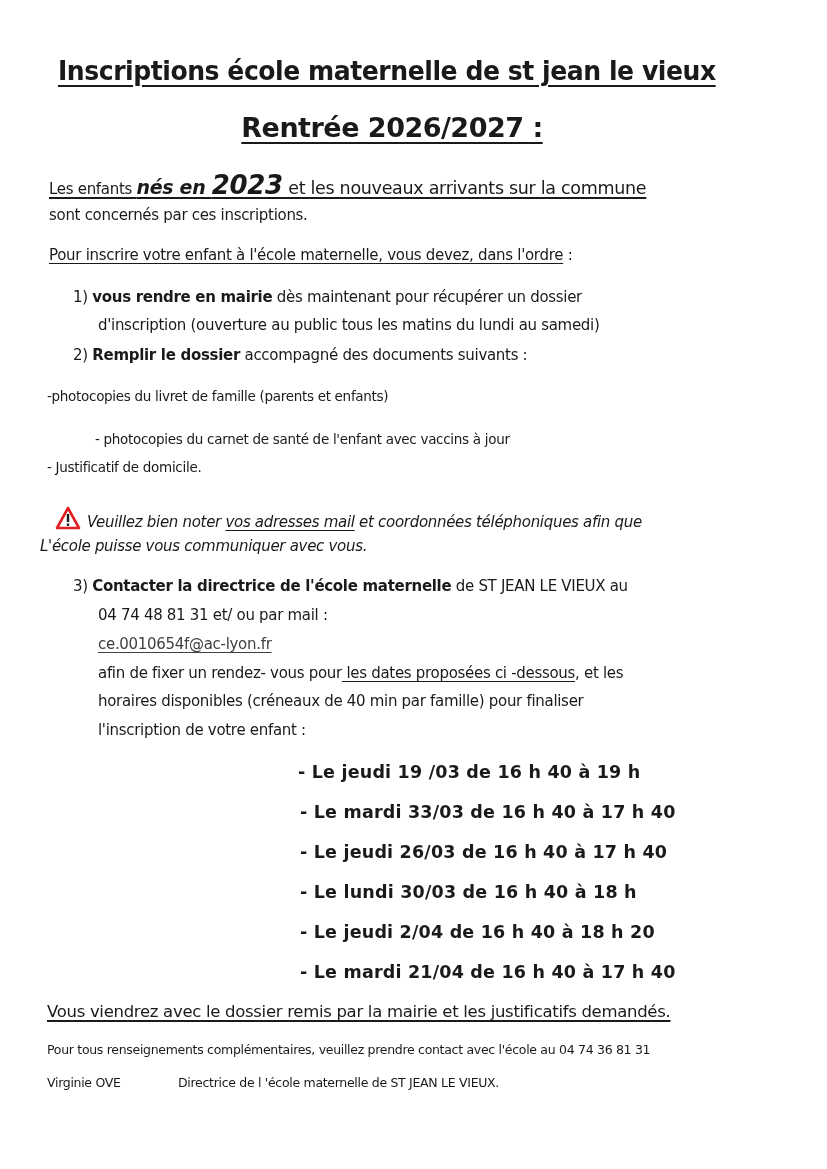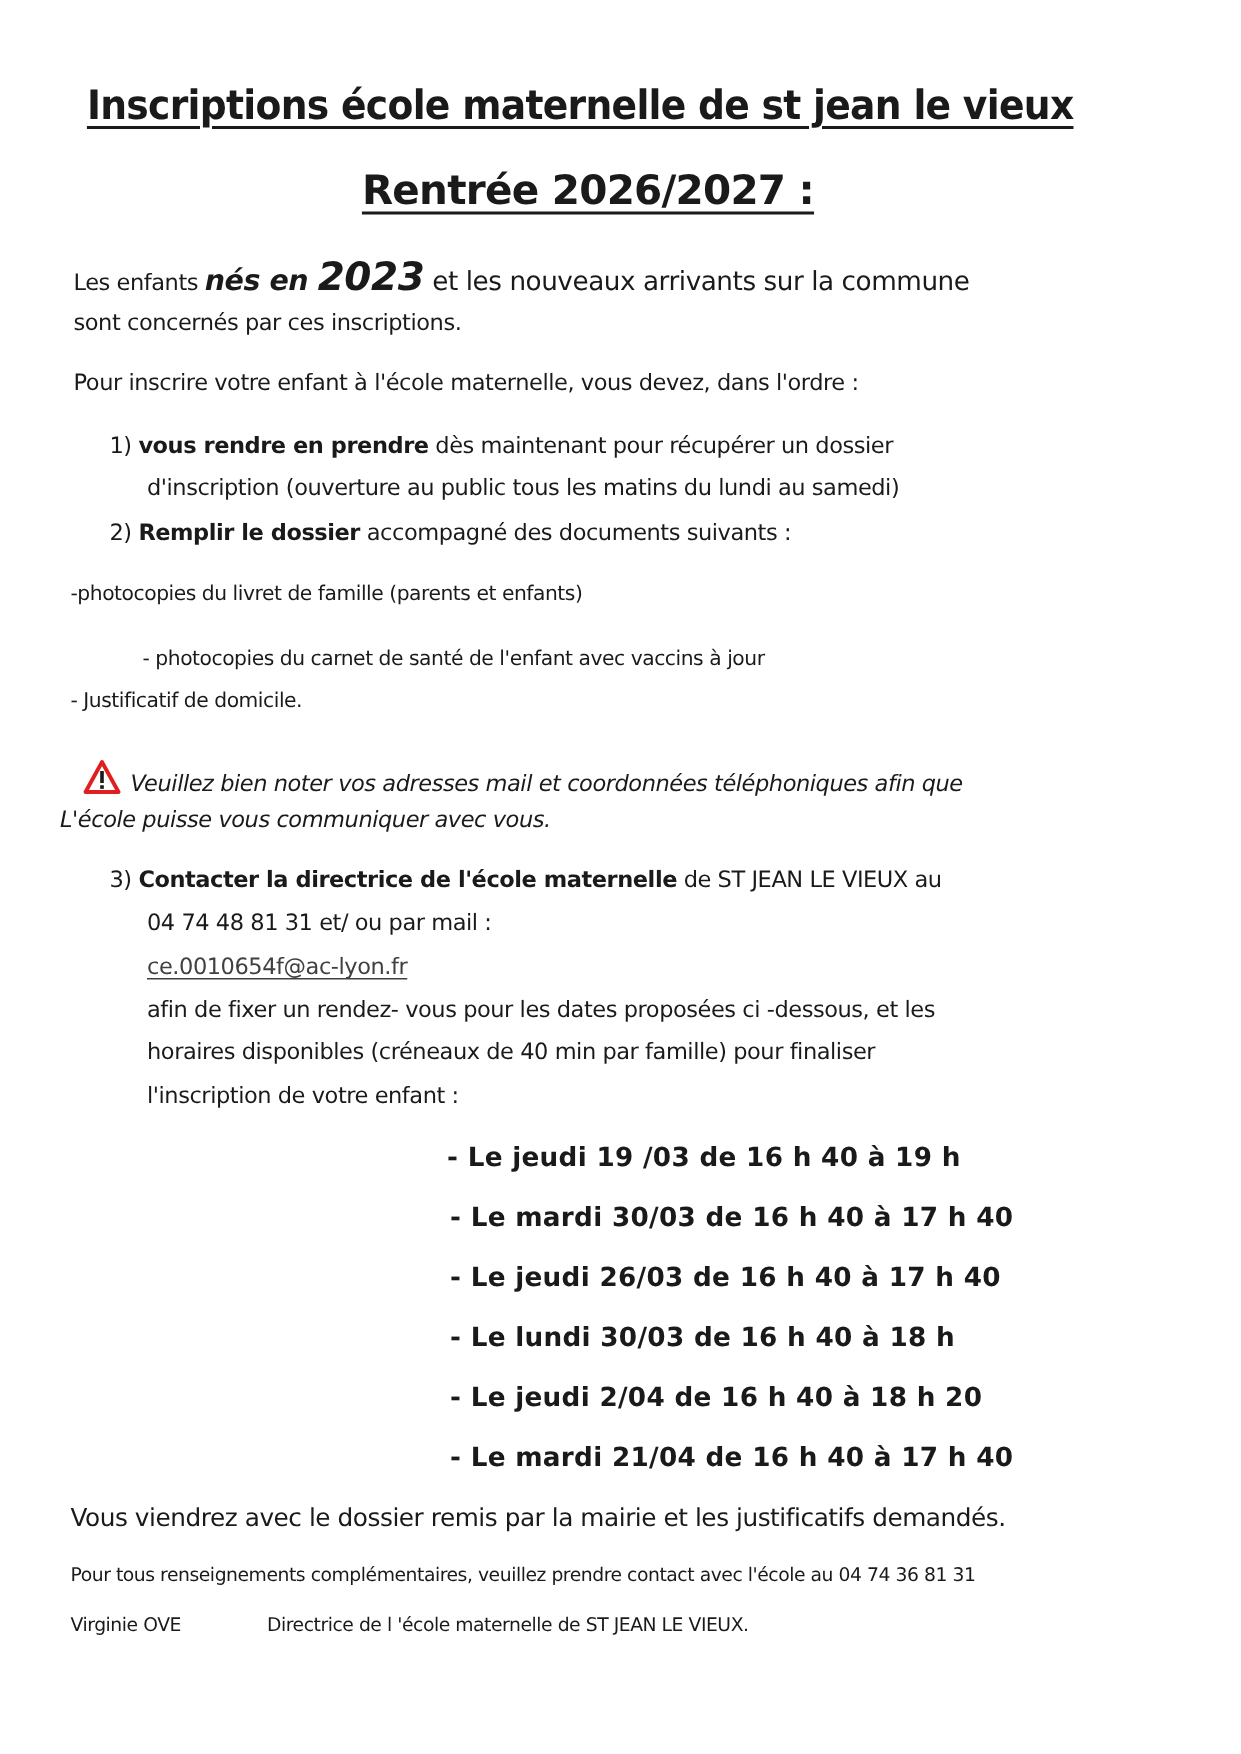--- a/index.html
+++ b/index.html
@@ -11,21 +11,21 @@
     .title {
       font-size: 27px; font-weight: bold; text-decoration: underline;
       text-decoration-thickness: 2px; text-underline-offset: 5px;
       letter-spacing: -0.5px;
     }
     .t1 { left: 52px; top: 55px; width: 720px; text-align: center; transform: scaleX(0.93); transform-origin: left center;}
     .t2 { left: 0; top: 112px; width: 784px; text-align: center; }
     .body-text { font-size: 17.5px; letter-spacing: -0.3px; }
     .small-text { font-size: 15px; letter-spacing: -0.3px; }
     .tiny-text { font-size: 13.5px; letter-spacing: -0.3px; }
-    .u { text-underline-offset: 3px; }
+    .u { text-decoration: underline; text-underline-offset: 3px; }
     .b { font-weight: bold; }
     .bi { font-weight: bold; font-style: italic; }
     .big { font-size: 26px; }
     .it { font-style: italic; }
     .link { color: #404040; text-decoration: underline; text-underline-offset: 3px; }
     .slot { font-size: 17.5px; font-weight: bold; letter-spacing: 0.2px; }
     .warn {
       display: inline-block; width: 26px; height: 24px; vertical-align: -3px; margin-right: 6px;
     }
   </style>
@@ -43,21 +43,21 @@
     </span>
   </div>
   <div class="abs small-text" style="left:49px; top:206px;">sont concernés par ces inscriptions.</div>
 
   <div class="abs small-text" style="left:49px; top:246px;">
     <span class="u">Pour inscrire votre enfant à l'école maternelle, vous devez, dans l'ordre</span><span> :</span>
   </div>
 
   <div class="abs small-text" style="left:73px; top:288px;">
     <span>1)</span>
-    <span class="b">vous rendre en prendre</span><span>  dès maintenant pour récupérer un dossier</span>
+    <span class="b">vous rendre en mairie</span><span>  dès maintenant pour récupérer un dossier</span>
   </div>
   <div class="abs small-text" style="left:98px; top:316px;">d'inscription (ouverture au public tous les matins du lundi au samedi)</div>
 
   <div class="abs small-text" style="left:73px; top:346px;">
     <span>2)</span>
     <span class="b">Remplir le dossier</span><span> accompagné des documents suivants :</span>
   </div>
 
   <div class="abs tiny-text" style="left:47px; top:388px;">-photocopies du livret de famille (parents et enfants)</div>
   <div class="abs tiny-text" style="left:47px; top:431px;margin-left:48px;">- photocopies du carnet de santé de l'enfant avec vaccins à jour</div>
@@ -82,21 +82,21 @@
   <div class="abs small-text" style="left:98px; top:635px;">
     <span class="link">ce.0010654f@ac-lyon.fr</span>
   </div>
   <div class="abs small-text" style="left:98px; top:664px;">
     <span>afin de fixer un rendez- vous pour</span><span class="u"> les dates proposées ci -dessous</span><span>, et les</span>
   </div>
   <div class="abs small-text" style="left:98px; top:692px;">horaires disponibles (créneaux de 40 min par famille) pour finaliser</div>
   <div class="abs small-text" style="left:98px; top:721px;">l'inscription de votre enfant :</div>
 
   <div class="abs slot" style="left:298px; top:762px;">- Le jeudi 19 /03 de 16 h 40 à 19 h</div>
-  <div class="abs slot" style="left:300px; top:802px;">- Le mardi 30/03 de 16 h 40 à 17 h 40</div>
+  <div class="abs slot" style="left:300px; top:802px;">- Le mardi 33/03 de 16 h 40 à 17 h 40</div>
   <div class="abs slot" style="left:300px; top:842px;">- Le  jeudi 26/03 de 16 h 40 à 17 h 40</div>
   <div class="abs slot" style="left:300px; top:882px;">- Le lundi 30/03 de 16 h 40 à 18 h</div>
   <div class="abs slot" style="left:300px; top:922px;">- Le jeudi 2/04 de 16 h 40 à 18 h 20</div>
   <div class="abs slot" style="left:300px; top:962px;">- Le mardi 21/04 de 16 h 40 à 17 h 40</div>
 
   <div class="abs body-text u" style="left:47px; top:1002px; font-size:16.5px; text-decoration-thickness:2px;">Vous viendrez avec le dossier remis par la mairie et les justificatifs demandés.</div>
   <div class="abs tiny-text" style="left:47px; top:1042px; font-size:12.5px;">Pour tous renseignements complémentaires, veuillez prendre contact avec l'école au 04 74 36 81 31</div>
   <div class="abs tiny-text" style="left:47px; top:1075px; font-size:12.5px;">Virginie  OVE</div>
   <div class="abs tiny-text" style="left:178px; top:1075px; font-size:12.5px;">Directrice de l 'école maternelle de ST JEAN LE VIEUX.</div>
 

